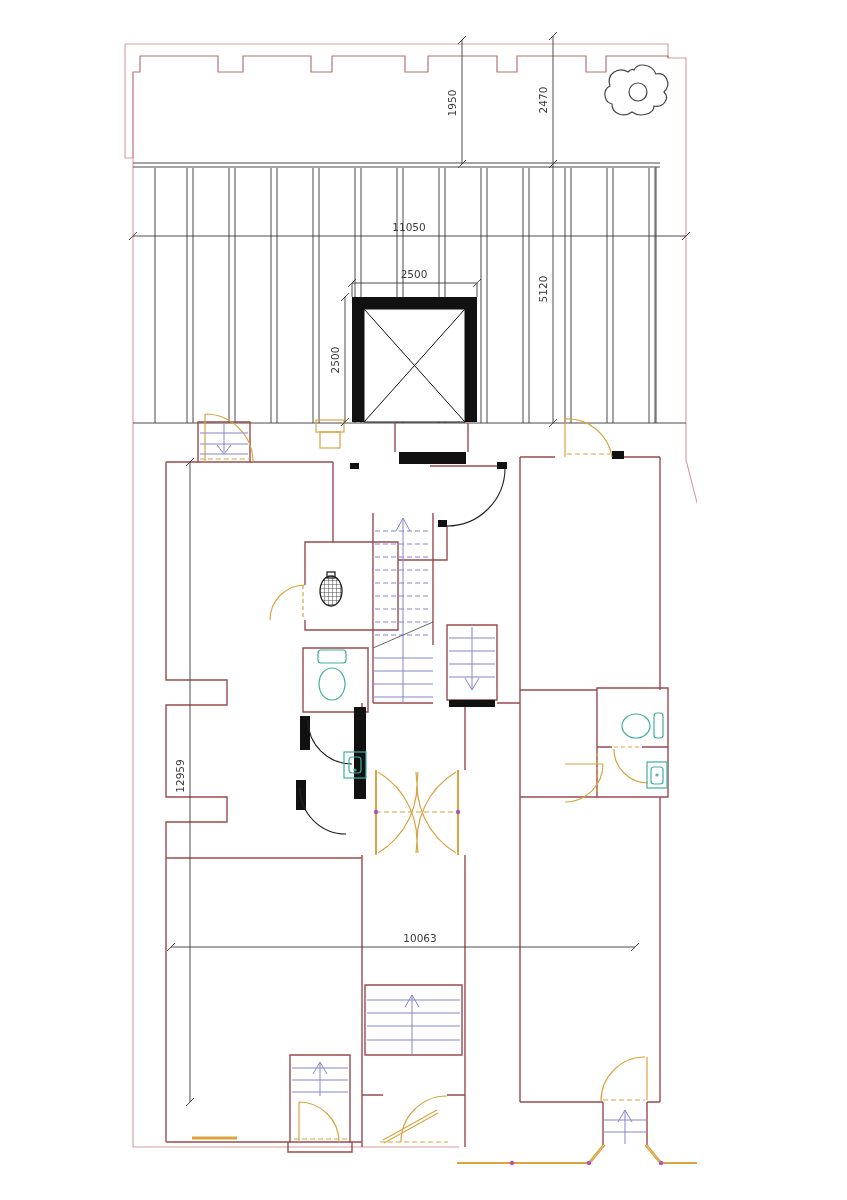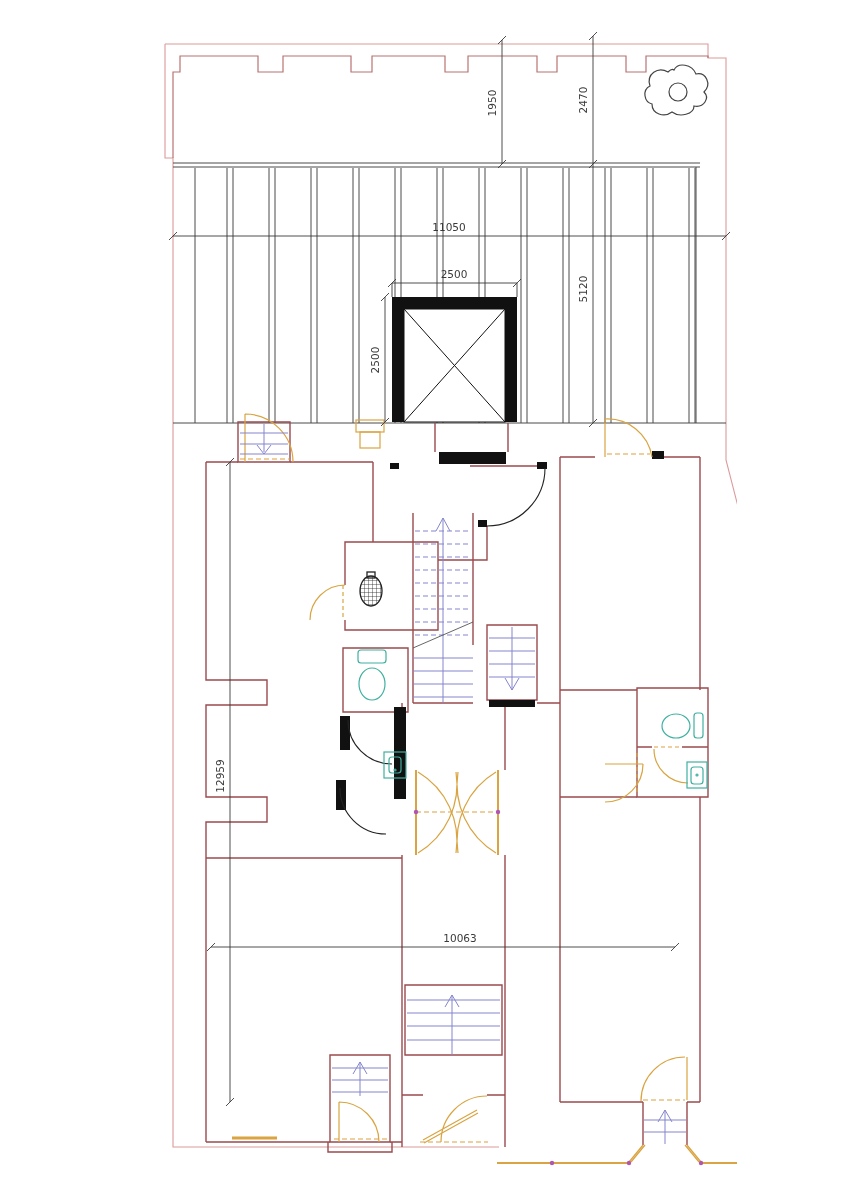--- a/index.html
+++ b/index.html
@@ -1,16 +1,16 @@
 <!DOCTYPE html>
 <html><head>
 <meta charset="utf-8">
 <style>
   html,body{margin:0;padding:0;background:#ffffff;}
-  .sheet{width:697px;height:1200px;position:relative;background:#ffffff;overflow:hidden;padding-left:40px;}
+  .sheet{width:697px;height:1200px;position:relative;background:#ffffff;overflow:hidden;}
   svg{display:block;}
   text{font-family:"DejaVu Sans",sans-serif;font-size:10.5px;fill:#3a3a3a;}
 </style>
 </head>
 <body>
 
 <div class="sheet">
 <svg width="847" height="1200" viewBox="0 0 847 1200">
   <defs>
     <pattern id="roofStripes" width="42" height="8" patternUnits="userSpaceOnUse">

